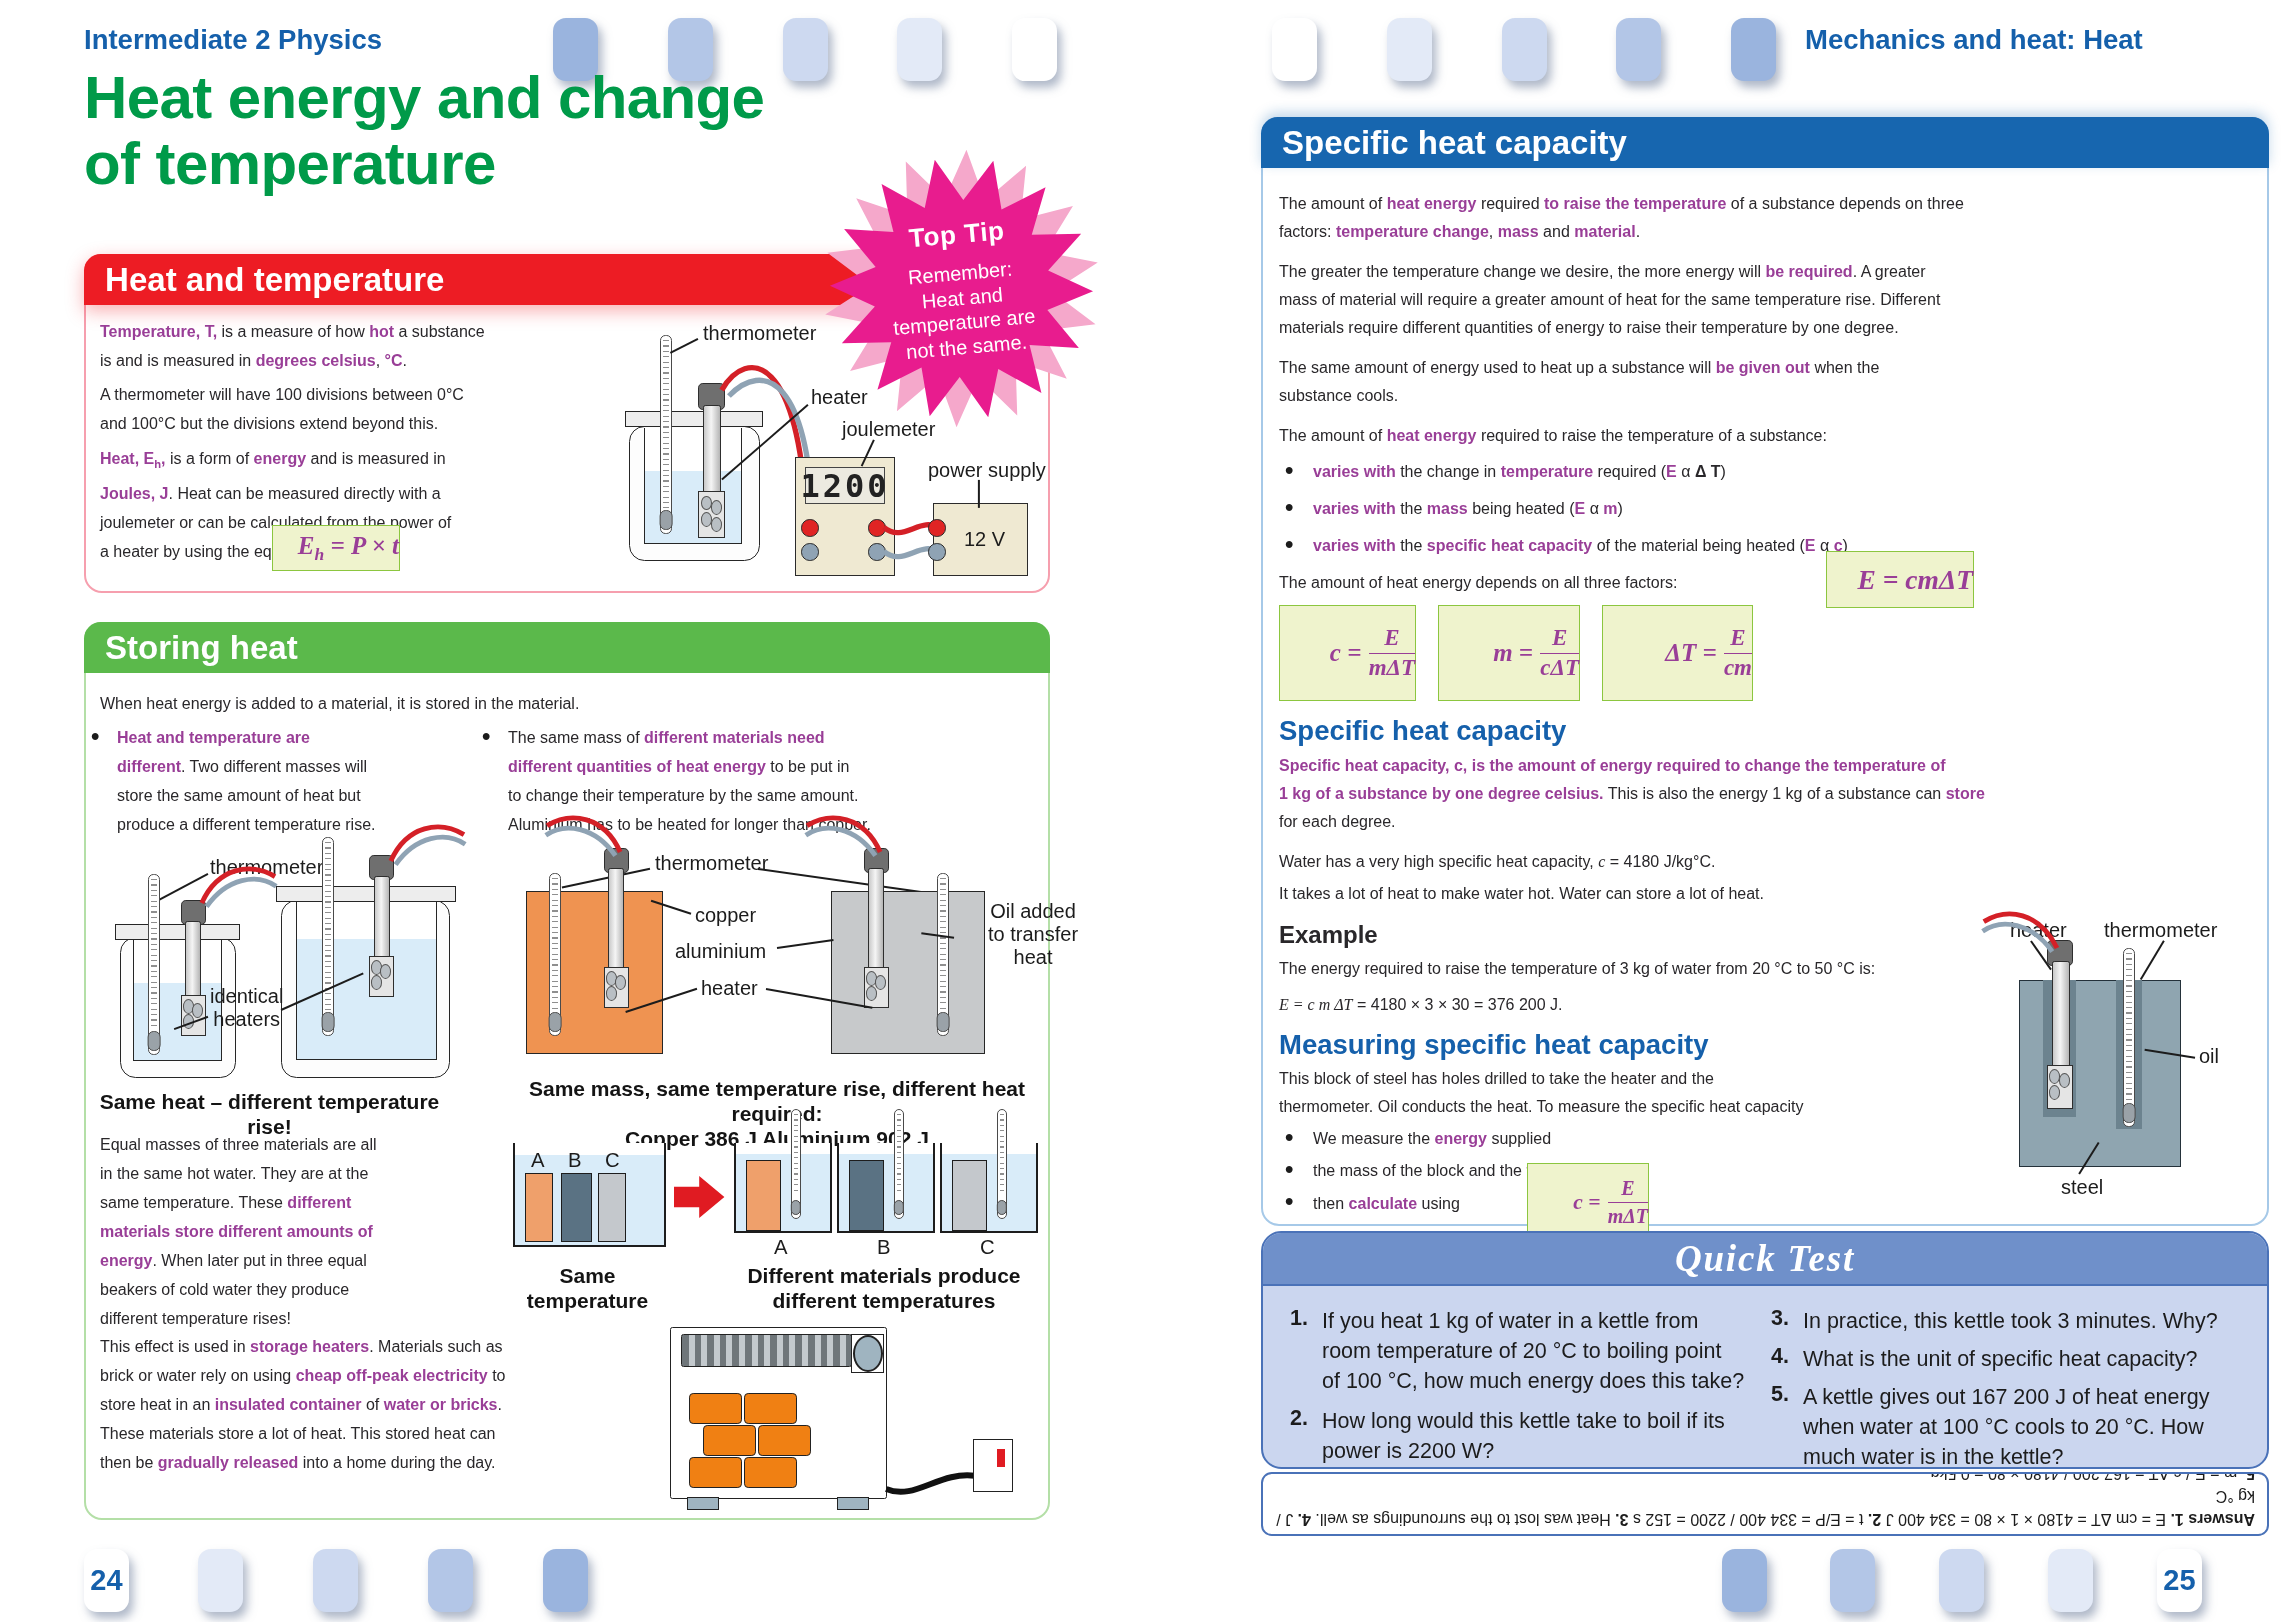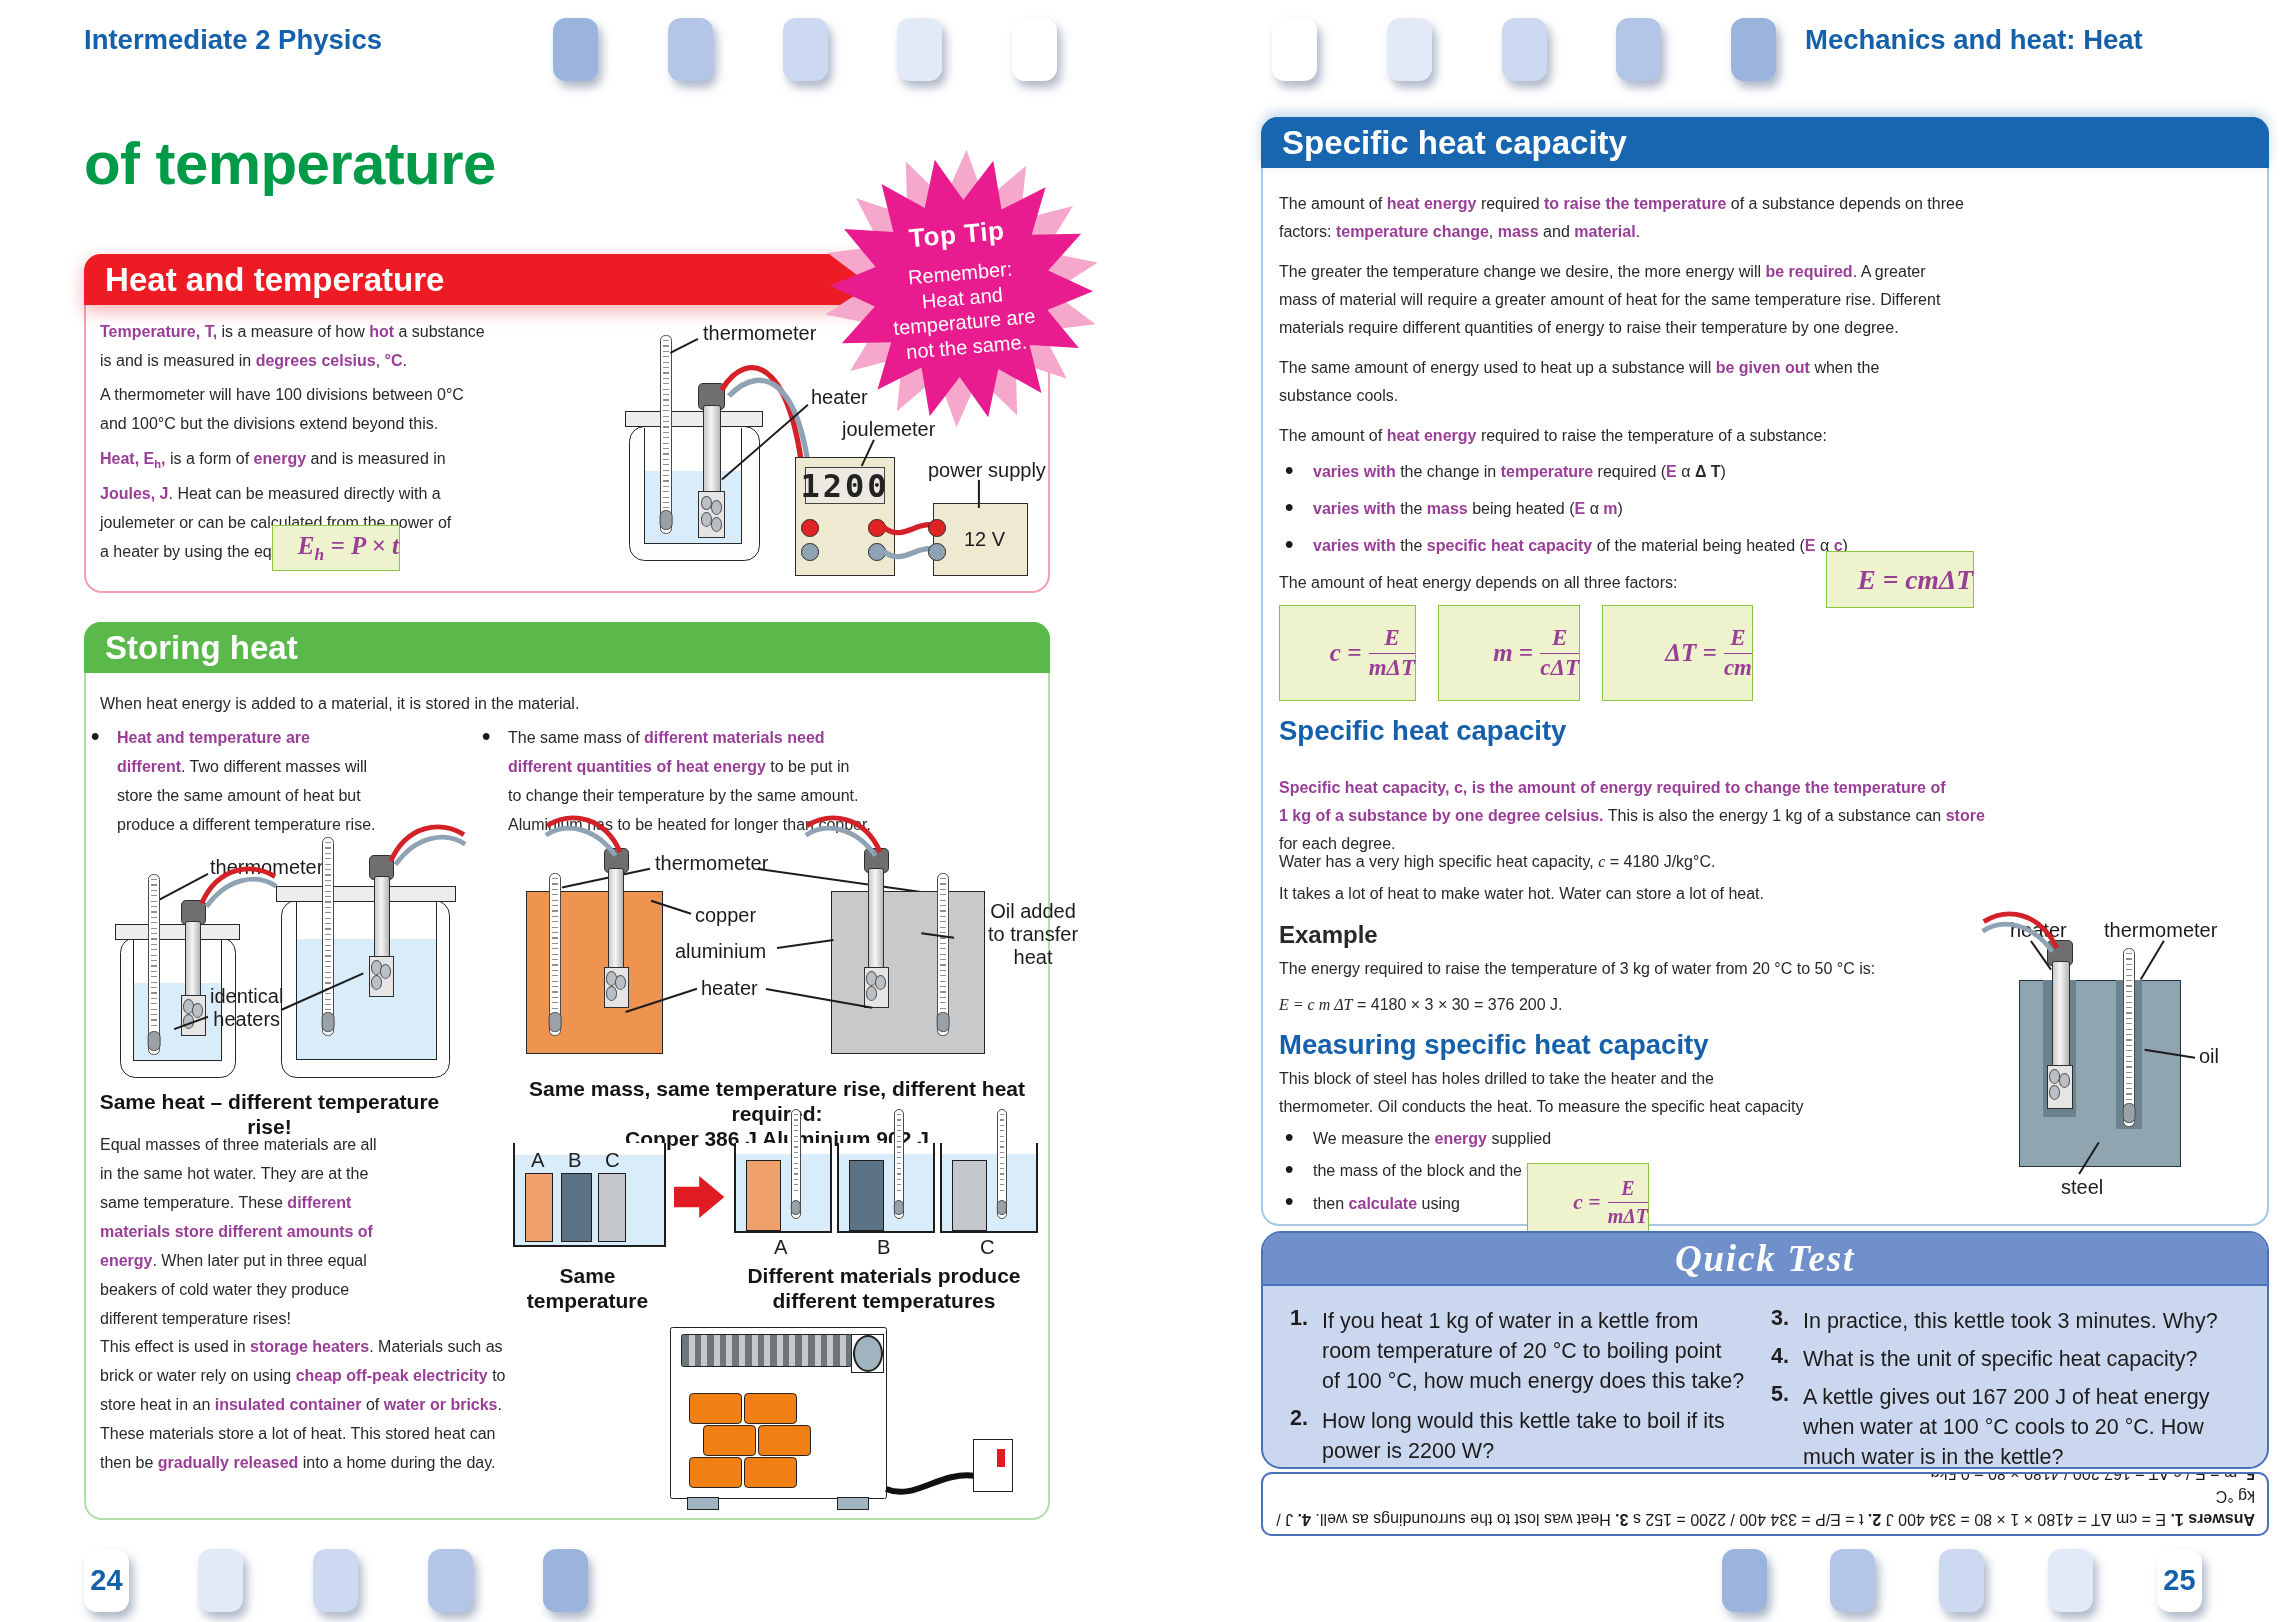--- a/index.html
+++ b/index.html
@@ -79,21 +79,21 @@
 <body>
 
 <div class="hdr" style="left:84px">Intermediate 2 Physics</div>
 
 <div class="sq c5" style="left:553px;top:18px"></div>
 <div class="sq c4" style="left:668px;top:18px"></div>
 <div class="sq c3" style="left:783px;top:18px"></div>
 <div class="sq c2" style="left:897px;top:18px"></div>
 <div class="sq c1" style="left:1012px;top:18px"></div>
 
-<div class="title"><br><span>of temperature</span></div>
+<div class="title"><span>Heat energy and change</span><br><span>of temperature</span></div>
 
 <div class="sec sec-red" style="left:84px;top:254px;width:962px;height:335px">
   <div class="bar">Heat and temperature</div>
 </div>
 <div class="t" style="left:100px;top:317px;width:556px"><span class="hl">Temperature, T,</span><span> is a measure of how </span><span class="hl">hot</span><span> a substance
 is and is measured in </span><span class="hl">degrees celsius</span><span>, </span><span class="hl">°C</span><span>.</span></div>
 <div class="t" style="left:100px;top:380px;width:556px"><span>A thermometer will have 100 divisions between 0°C
 and 100°C but the divisions extend beyond this.</span></div>
 <div class="t" style="left:100px;top:444px;width:556px"><span class="hl">Heat, E</span><span class="hl"><sub>h</sub></span><span class="hl">,</span><span> is a form of </span><span class="hl">energy</span><span> and is measured in
 </span><span class="hl">Joules, J</span><span>. Heat can be measured directly with a
@@ -395,21 +395,21 @@
     </span>
 </div>
 <div class="fbox" style="left:1602px;top:605px;width:149px;height:94px">
   <span class="fl">ΔT =</span>
     <span class="frac">
       <span class="fn">E</span>
       <span class="fd">cm</span>
     </span>
 </div>
 <div class="subh" style="left:1279px;top:715px">Specific heat capacity</div>
-<div class="t rt" style="left:1279px;top:774px;width:974px"><span class="hl">Specific heat capacity, c, is the amount of energy required to change the temperature of
+<div class="t rt" style="left:1279px;top:752px;width:974px"><span class="hl">Specific heat capacity, c, is the amount of energy required to change the temperature of
 1 kg of a substance by one degree celsius.</span><span> This is also the energy 1 kg of a substance can </span><span class="hl">store</span><span>
 for each degree.</span></div>
 <div class="t rt" style="left:1279px;top:848px;width:974px"><span>Water has a very high specific heat capacity,  </span><span class="it">c</span><span> = 4180 J/kg°C.</span></div>
 <div class="t rt" style="left:1279px;top:880px;width:974px">It takes a lot of heat to make water hot. Water can store a lot of heat.</div>
 <div class="t rt bd" style="left:1279px;top:921px;width:359px;font-size:24px">Example</div>
 <div class="t rt" style="left:1279px;top:955px;width:974px">The energy required to raise the temperature of 3 kg of water from 20 °C to 50 °C is:</div>
 <div class="t rt" style="left:1279px;top:991px;width:717px"><span class="it">E = c m ΔT</span><span> = 4180 × 3 × 30 = 376 200 J.</span></div>
 <div class="subh" style="left:1279px;top:1029px">Measuring specific heat capacity</div>
 <div class="t rt" style="left:1279px;top:1065px;width:741px"><span>This block of steel has holes drilled to take the heater and the
 thermometer. Oil conducts the heat. To measure the specific heat capacity</span></div>

